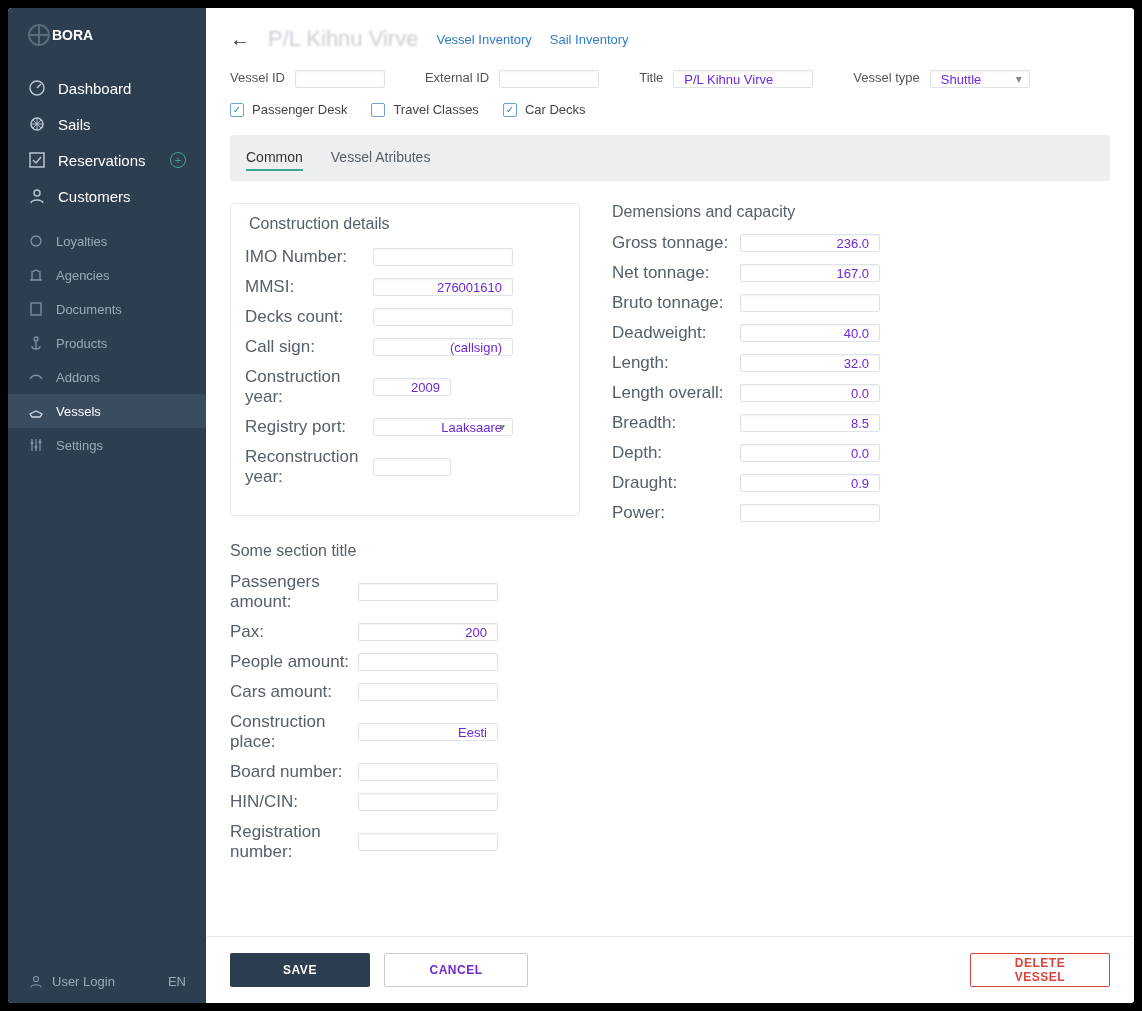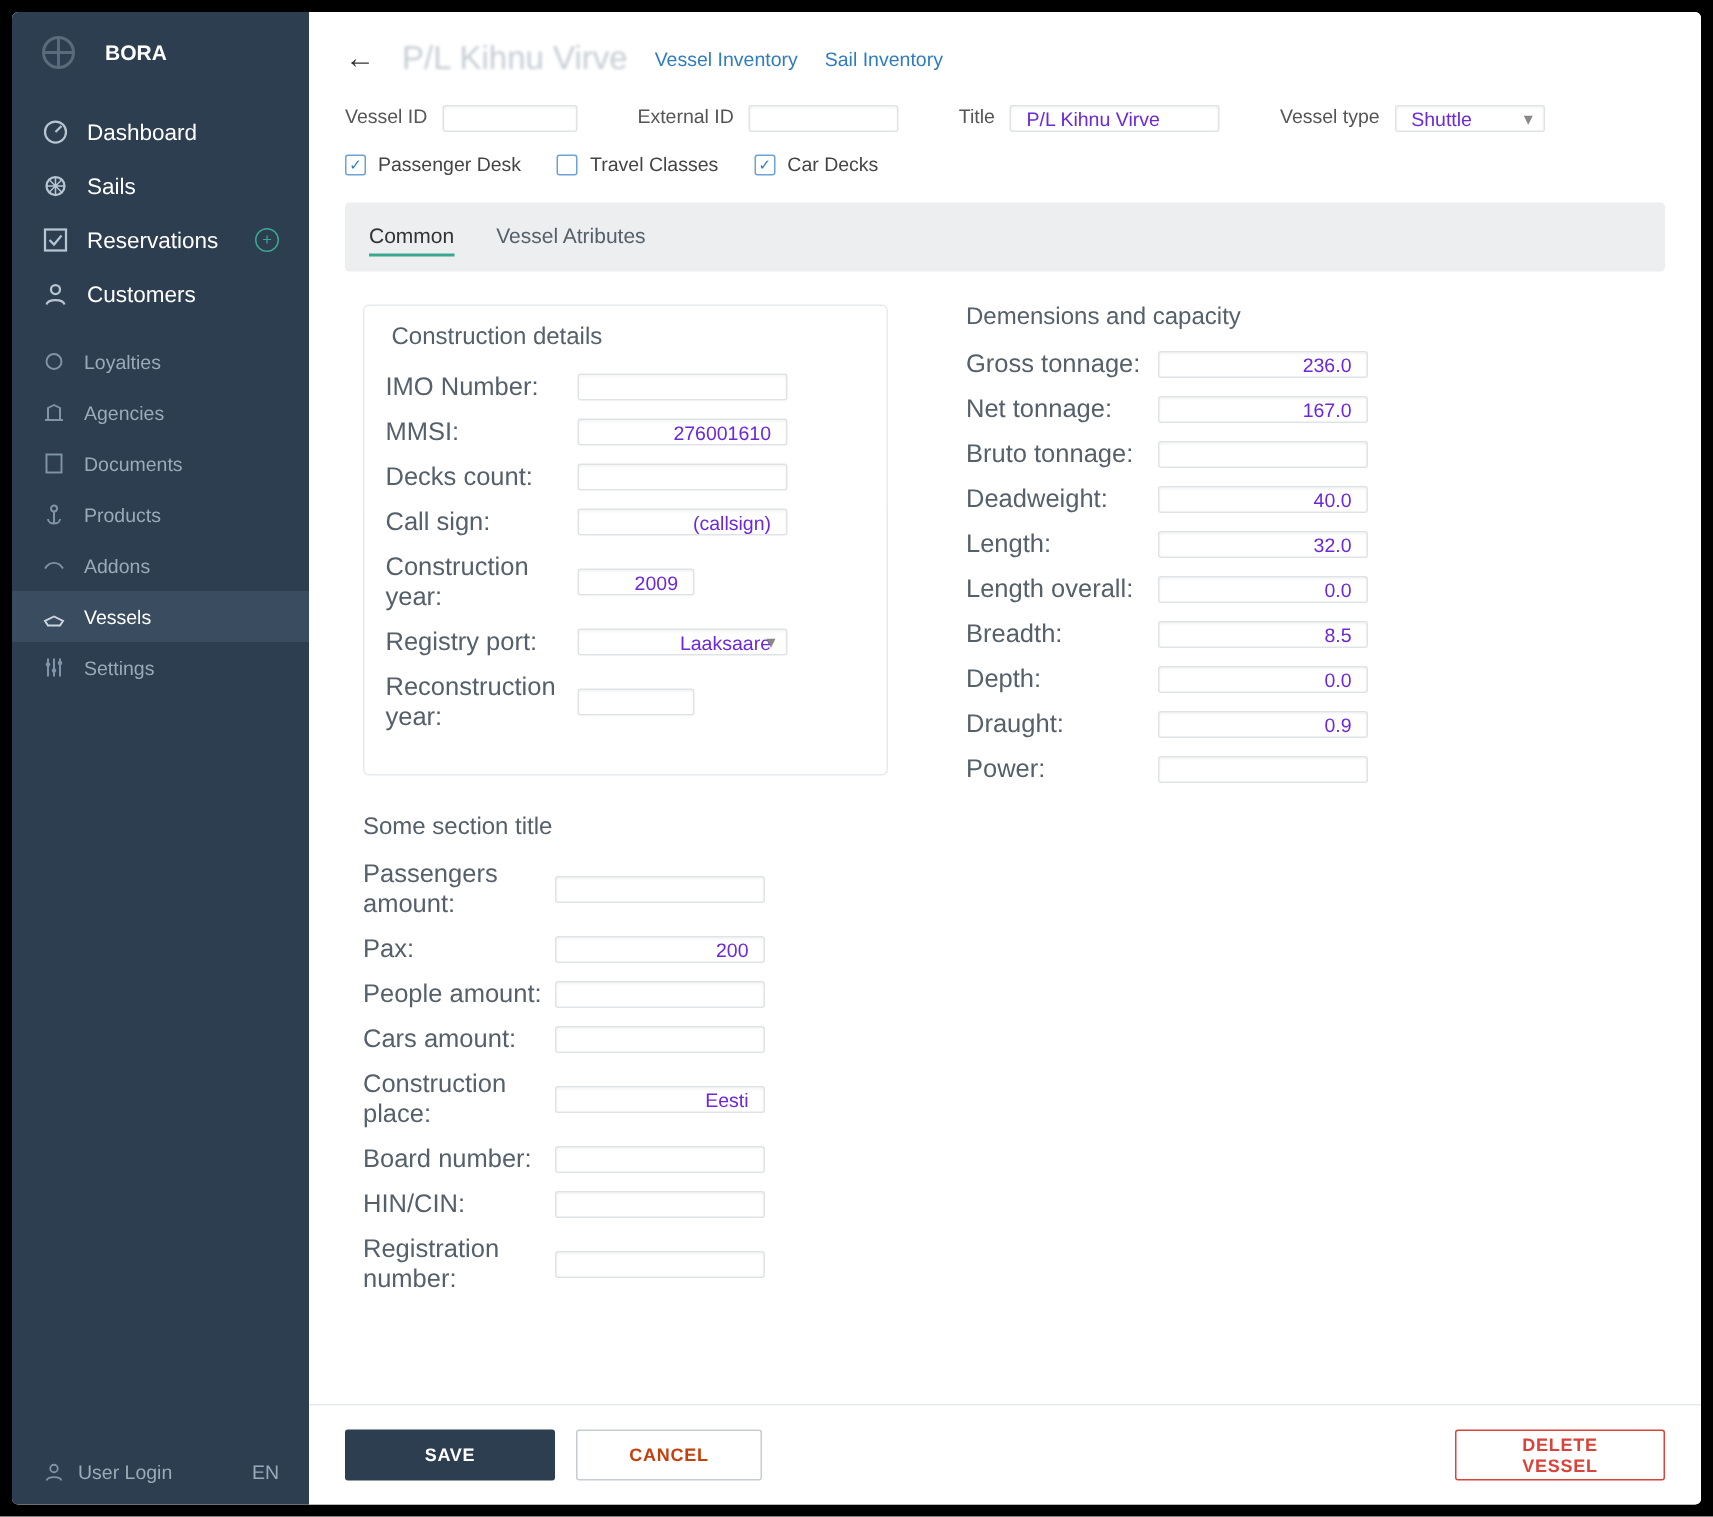--- a/index.html
+++ b/index.html
@@ -1,19 +1,19 @@
 <!DOCTYPE html>
 <html><head>
 <meta charset="utf-8">
 <style>
 * { margin:0; padding:0; box-sizing:border-box; }
 body { font-family: Arial, sans-serif; font-size:14px; background:#000; padding:8px; }
 .app { width:1126px; height:995px; display:flex; background:#fff; border-radius:4px; overflow:hidden; margin:0 auto; }
 .sidebar { width:198px; background:#2c3e50; color:#b8c4cf; display:flex; flex-direction:column; }
-.logo { display:flex; align-items:center; gap:20px; padding:16px 20px; color:#fff; font-weight:bold; }
+.logo { display:flex; align-items:center; gap:2px; padding:16px 20px; color:#fff; font-weight:bold; }
 .logo-icon { width:22px; height:22px; border:2px solid #5a6b7a; border-radius:50%; position:relative; }
 .logo-icon::before { content:""; position:absolute; top:0; bottom:0; left:50%; width:2px; background:#5a6b7a; transform:translateX(-50%);}
 .logo-icon::after { content:""; position:absolute; left:0; right:0; top:50%; height:2px; background:#5a6b7a; transform:translateY(-50%);}
 .nav { display:flex; flex-direction:column; padding-top:8px; flex:1;}
 .nav-item { display:flex; align-items:center; gap:12px; padding:9px 20px; cursor:pointer; }
 .nav-item.primary { color:#fff; font-size:15px; }
 .nav-item.primary .ni-icon { width:18px; height:18px; }
 .nav-item.secondary { color:#9aaab8; font-size:13px; }
 .nav-item.active { background:#3a4d60; color:#fff;}
 .nav-sep { height:10px; }
@@ -34,34 +34,34 @@
 .text-input.lg { width:140px;}
 .select { position:relative; display:inline-flex; align-items:center; }
 .select .chev { position:absolute; right:8px; color:#888; font-size:12px;}
 .check-row { display:flex; align-items:center; gap:24px; padding:6px 24px 4px;}
 .check { display:flex; align-items:center; gap:8px; font-size:13px; color:#444; cursor:pointer;}
 .cb { width:14px; height:14px; border:1.5px solid #6aa3d4; border-radius:2px; display:flex; align-items:center; justify-content:center; background:#fff;}
 .cb.checked { background:#fff; color:#2f7cc1; font-size:10px;}
 .tabbar { margin:14px 24px 0; background:#eceeef; border-radius:3px; display:flex; gap:28px; padding:10px 16px;}
 .tab { color:#55606a; font-size:14px; padding:4px 0; cursor:pointer;}
 .tab.active { color:#333; border-bottom:2px solid #3aa88f; font-weight:500;}
-.content { display:flex; gap:52px; padding:22px 36px 20px; overflow:auto; flex:1;}
+.content { display:flex; gap:32px; padding:22px 24px 20px; overflow:auto; flex:1;}
 .col { width:350px; }
 .panel { border:1px solid #e7eaec; border-radius:4px; padding:0 14px 18px; margin-bottom:26px;}
 .section-title { color:#55606a; font-size:16px; margin:0 0 12px; padding-top:0;}
 .panel .section-title { margin:-10px 0 12px; background:#fff; display:inline-block; padding:0 4px; position:relative; top:-2px;}
 .panel-wrap { padding-top:14px;}
 .form-row { display:flex; align-items:center; margin-bottom:10px;}
 .form-row label { width:128px; color:#55606a; font-size:17px;}
 .form-row .text-input { flex:0 0 140px; width:140px;text-align:right;}
 .form-row.narrow .text-input { flex:0 0 78px; width:78px;}
 .footer { position:absolute; bottom:0; left:0; right:0; border-top:1px solid #e7eaec; padding:16px 24px; display:flex; gap:14px; background:#fff;}
 .btn { height:34px; padding:0 22px; border-radius:2px; font-size:12px; font-weight:bold; letter-spacing:0.5px; cursor:pointer; border:none;}
 .btn-primary { background:#2c3e50; color:#fff; width:140px;}
-.btn-outline { background:#fff; color:#c2410c; border:1px solid #c7ccd0; width:124px;}
+.btn-outline { background:#fff; color:#6d28d9; border:1px solid #c7ccd0; width:144px;}
 .btn-danger { background:#fff; color:#d9443a; border:1px solid #d9443a; margin-left:auto; width:140px;}
 svg { display:block; }
 </style>
 </head>
 <body>
 
 <div class="app">
 
   <div class="sidebar">
     <div class="logo">

